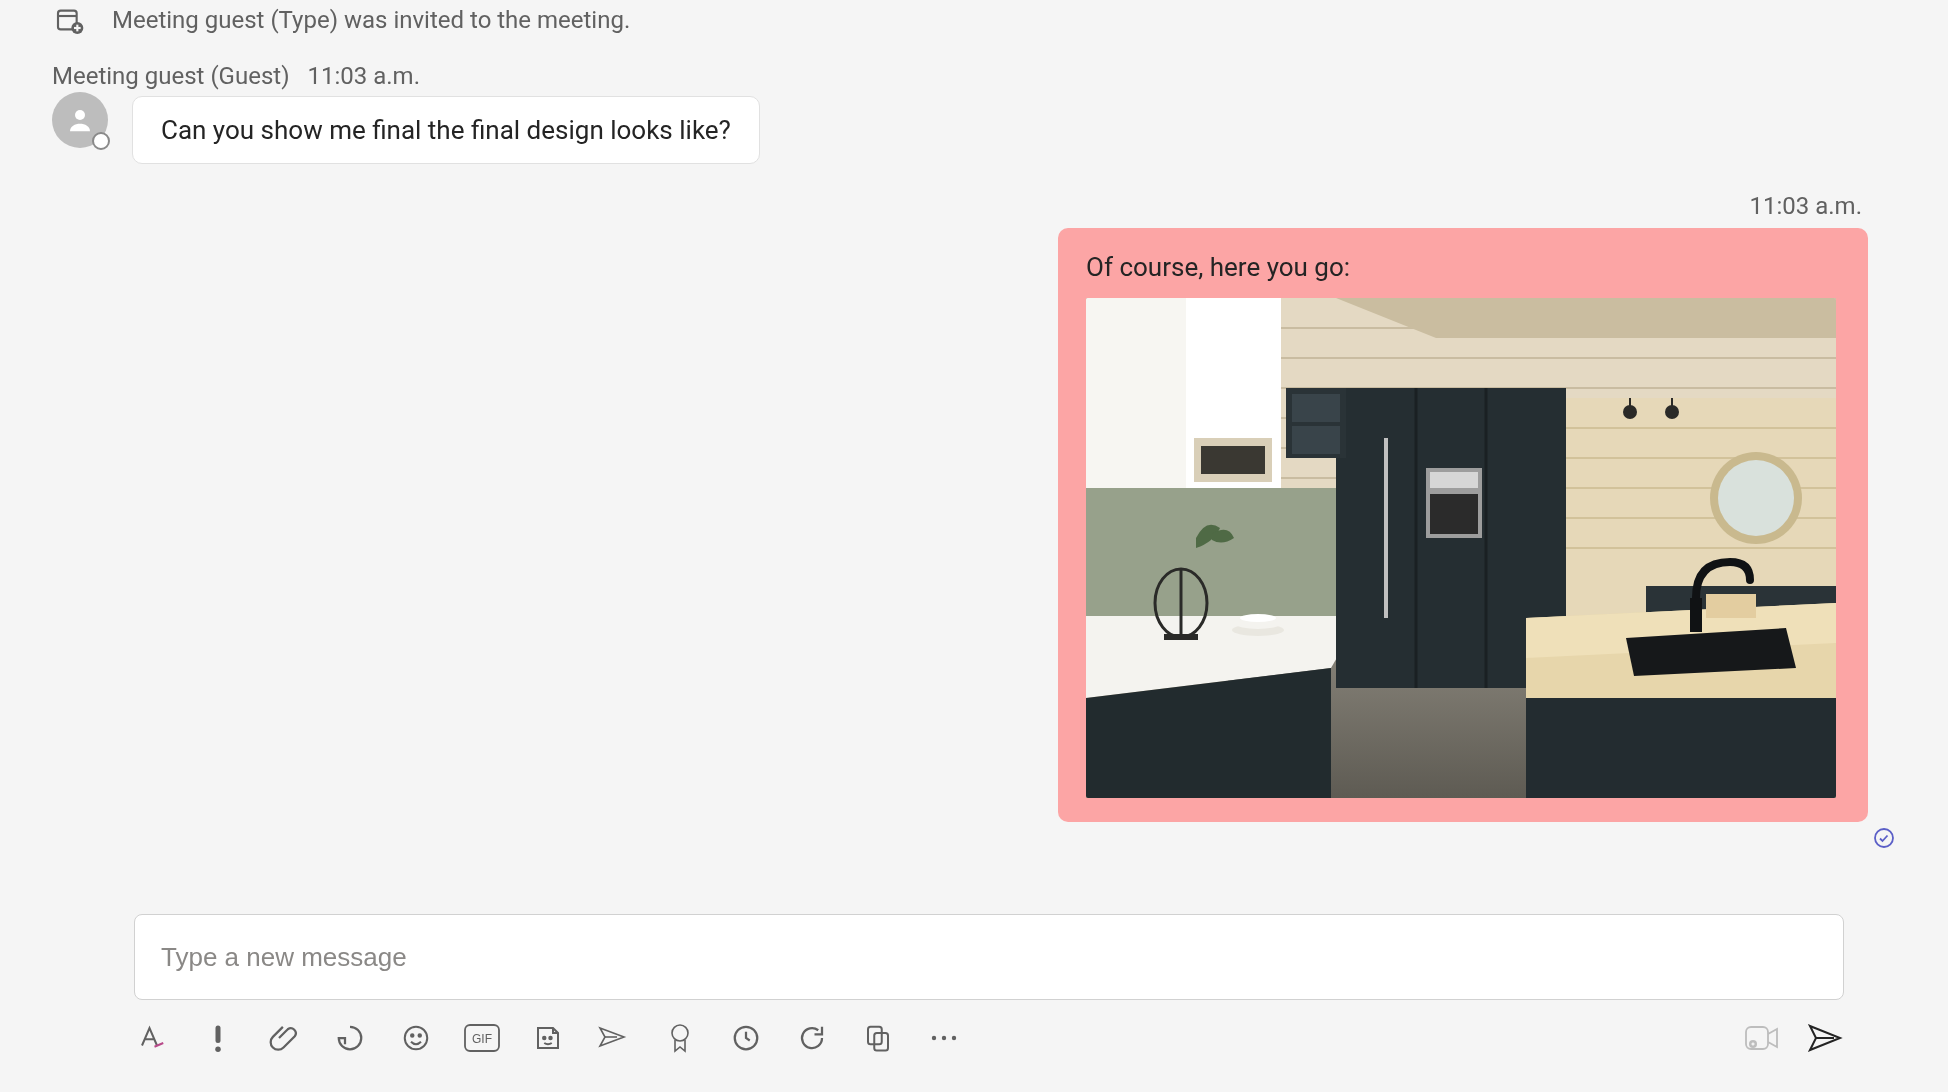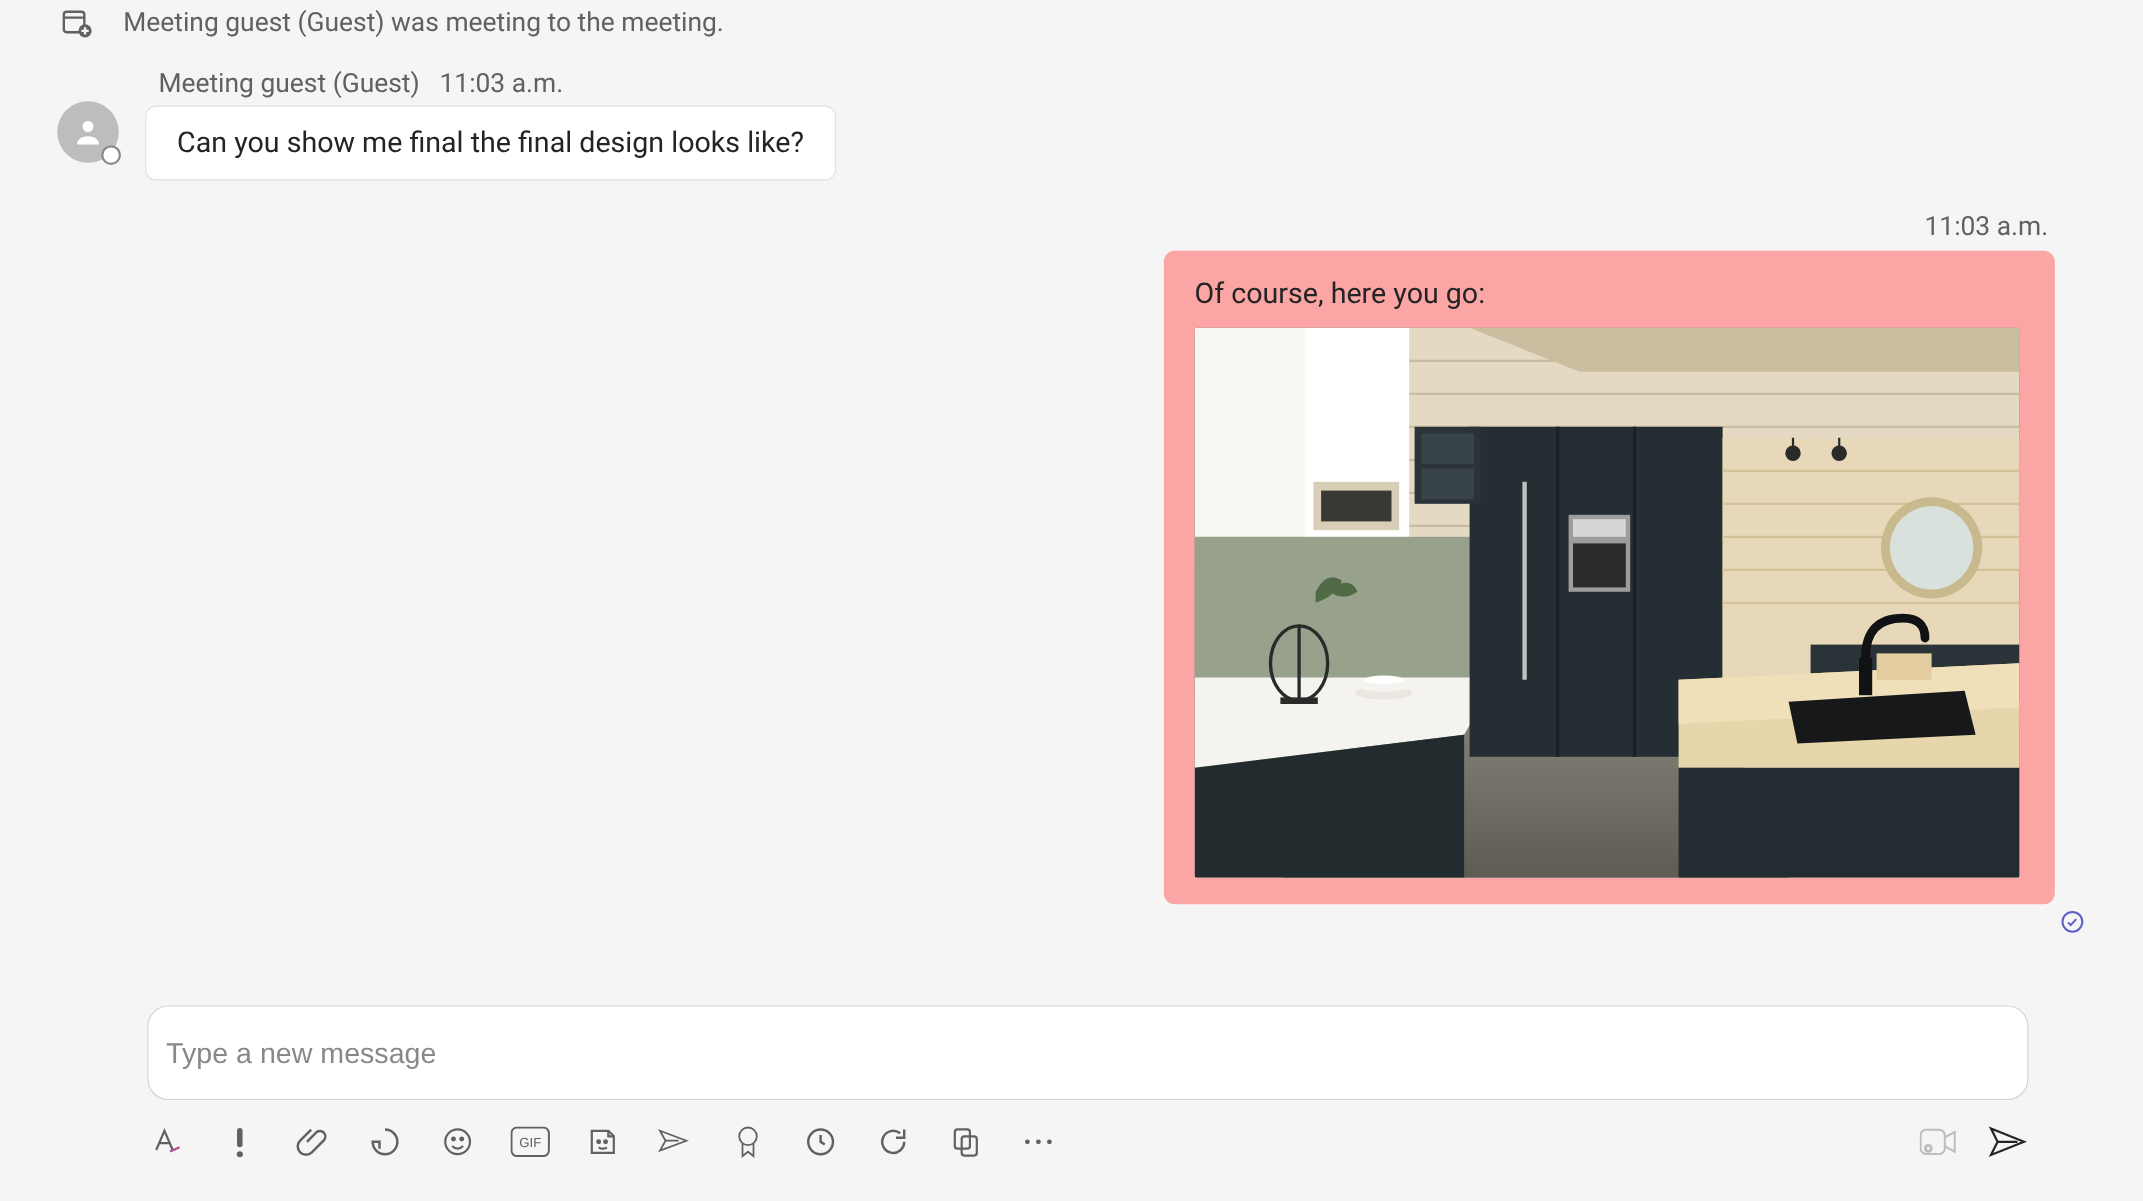--- a/index.html
+++ b/index.html
@@ -42,21 +42,20 @@
 
     
     .recv-row {
       margin-top: 26px;
       margin-left: 12px;
     }
     .recv-header {
       display: flex;
       align-items: baseline;
       gap: 18px;
-      margin-left: 92px;
       text-align: center;
     }
     .recv-name {
       color: #616161;
       font-size: 24px;
     }
     .recv-time {
       color: #616161;
       font-size: 24px;
     }
@@ -140,25 +139,25 @@
     .composer {
       position: absolute;
       left: 134px;
       right: 104px;
       bottom: 36px;
     }
     .compose-input {
       width: 100%;
       height: 86px;
       border: 1px solid #d1d1d1;
-      border-radius: 19px;
+      border-radius: 8px;
       background: #ffffff;
       font-size: 26px;
       color: #242424;
-      padding: 0 16px;
+      padding: 0 26px;
       outline: none;
     }
     .compose-input::placeholder { color: #8a8886; }
     .compose-toolbar {
       display: flex;
       align-items: center;
       gap: 44px;
       margin-top: 20px;
       justify-content: space-between;
     }
@@ -191,21 +190,21 @@
   <div class="system-row">
     <div class="icon-wrap">
       <svg width="32" height="32" viewBox="0 0 24 24" fill="none" stroke="#616161" stroke-width="1.6">
         <rect x="3" y="5" width="14" height="14" rx="2"></rect>
         <line x1="3" y1="9" x2="17" y2="9"></line>
         <circle cx="17.5" cy="18" r="4.5" fill="#616161" stroke="none"></circle>
         <line x1="17.5" y1="15.5" x2="17.5" y2="20.5" stroke="#f5f5f5" stroke-width="1.6"></line>
         <line x1="15" y1="18" x2="20" y2="18" stroke="#f5f5f5" stroke-width="1.6"></line>
       </svg>
     </div>
-    <span class="system-text">Meeting guest (Guest) was meeting to the meeting.</span>
+    <span class="system-text">Meeting guest (Type) was invited to the meeting.</span>
   </div>
 
   <div class="recv-row">
     <div class="recv-header">
       <span class="recv-name">Meeting guest (Guest)</span>
       <span class="recv-time">11:03 a.m.</span>
     </div>
     <div class="recv-body">
       <div class="avatar">
         <svg width="30" height="30" viewBox="0 0 24 24" fill="#ffffff">

